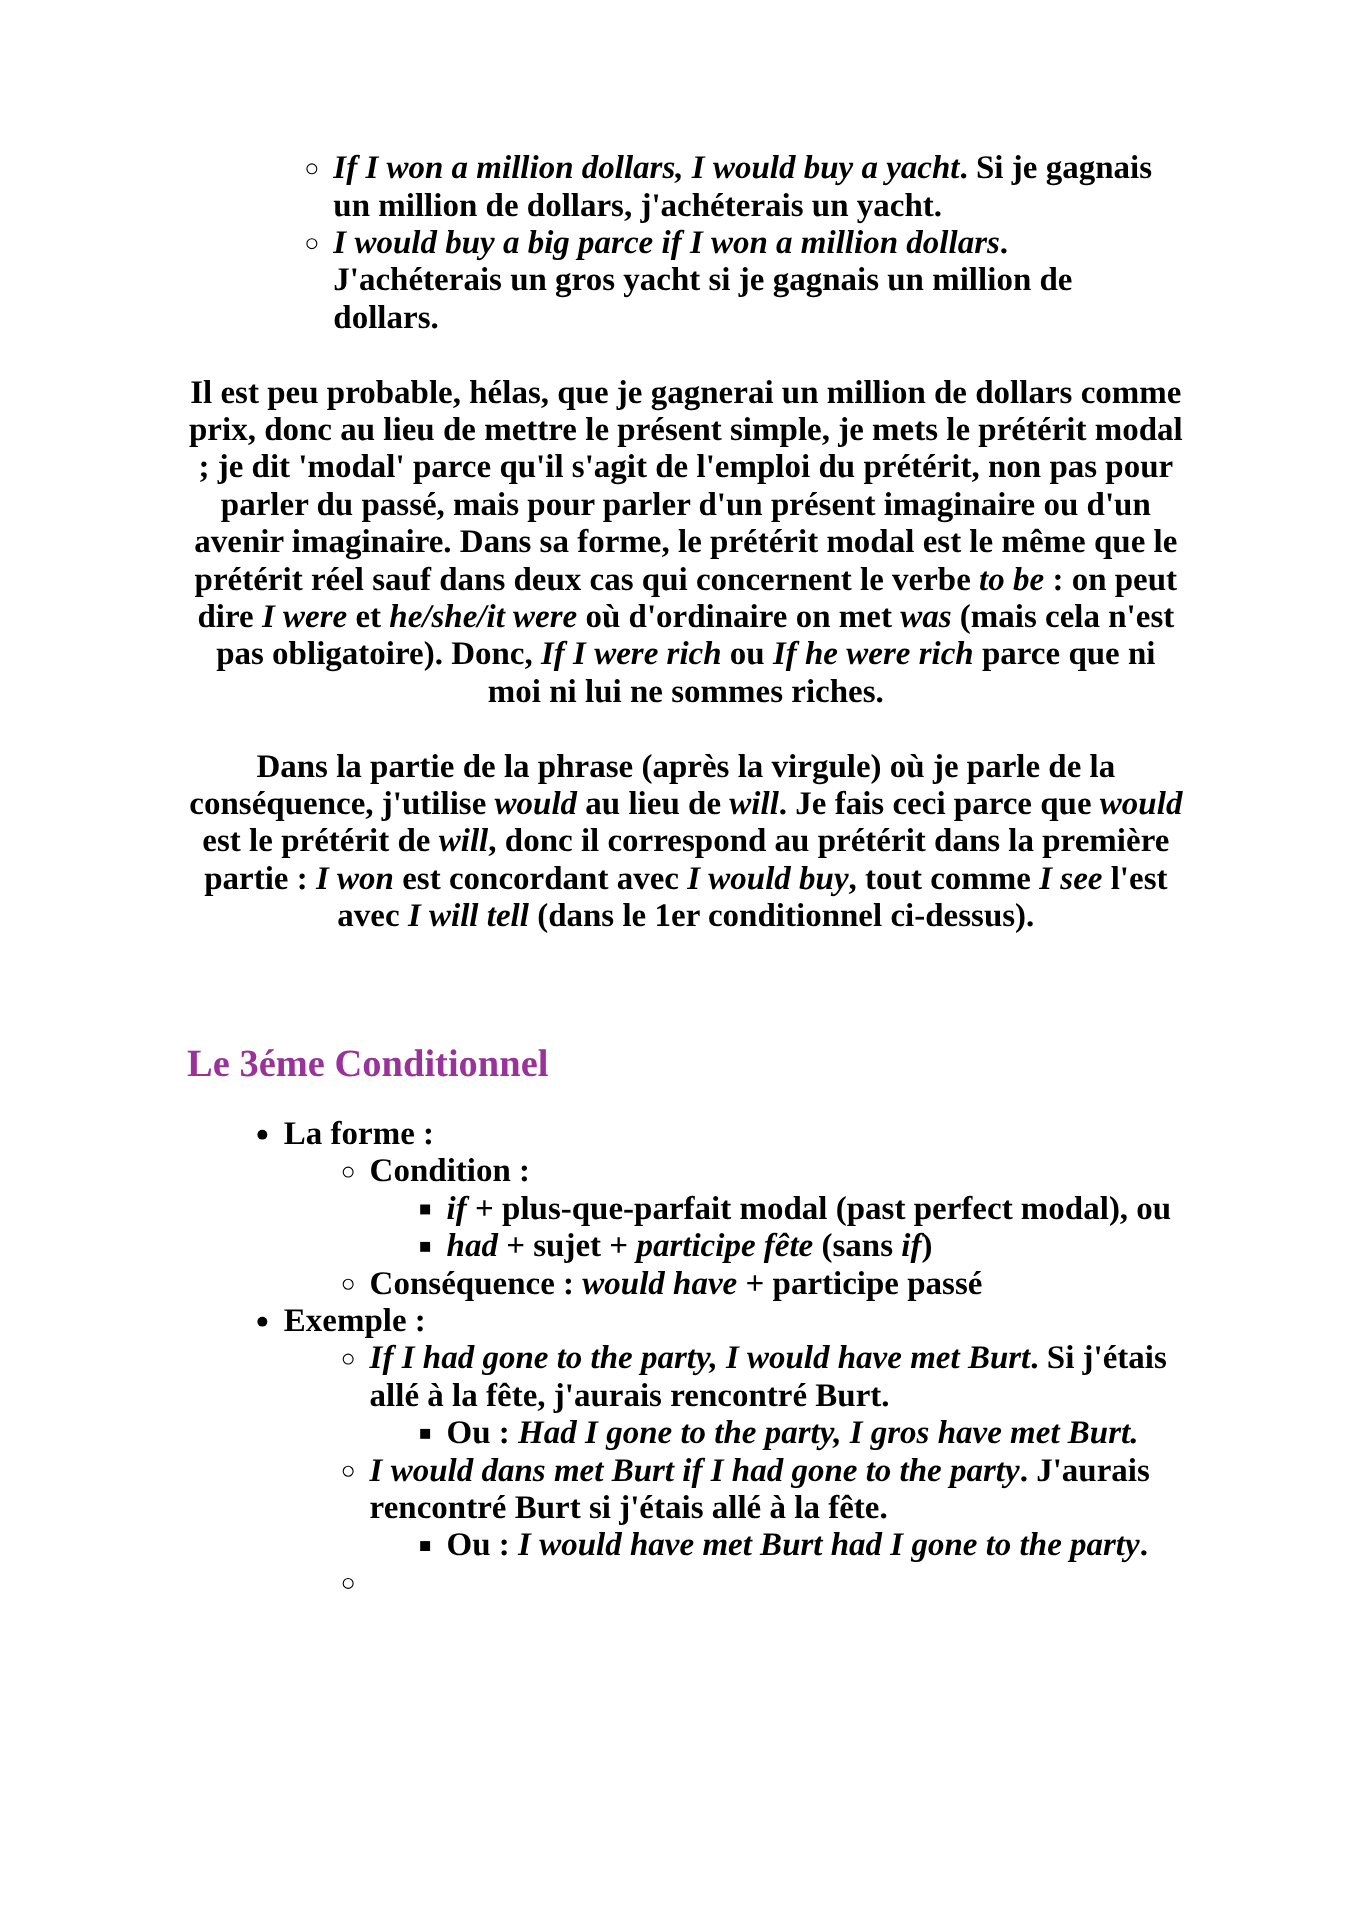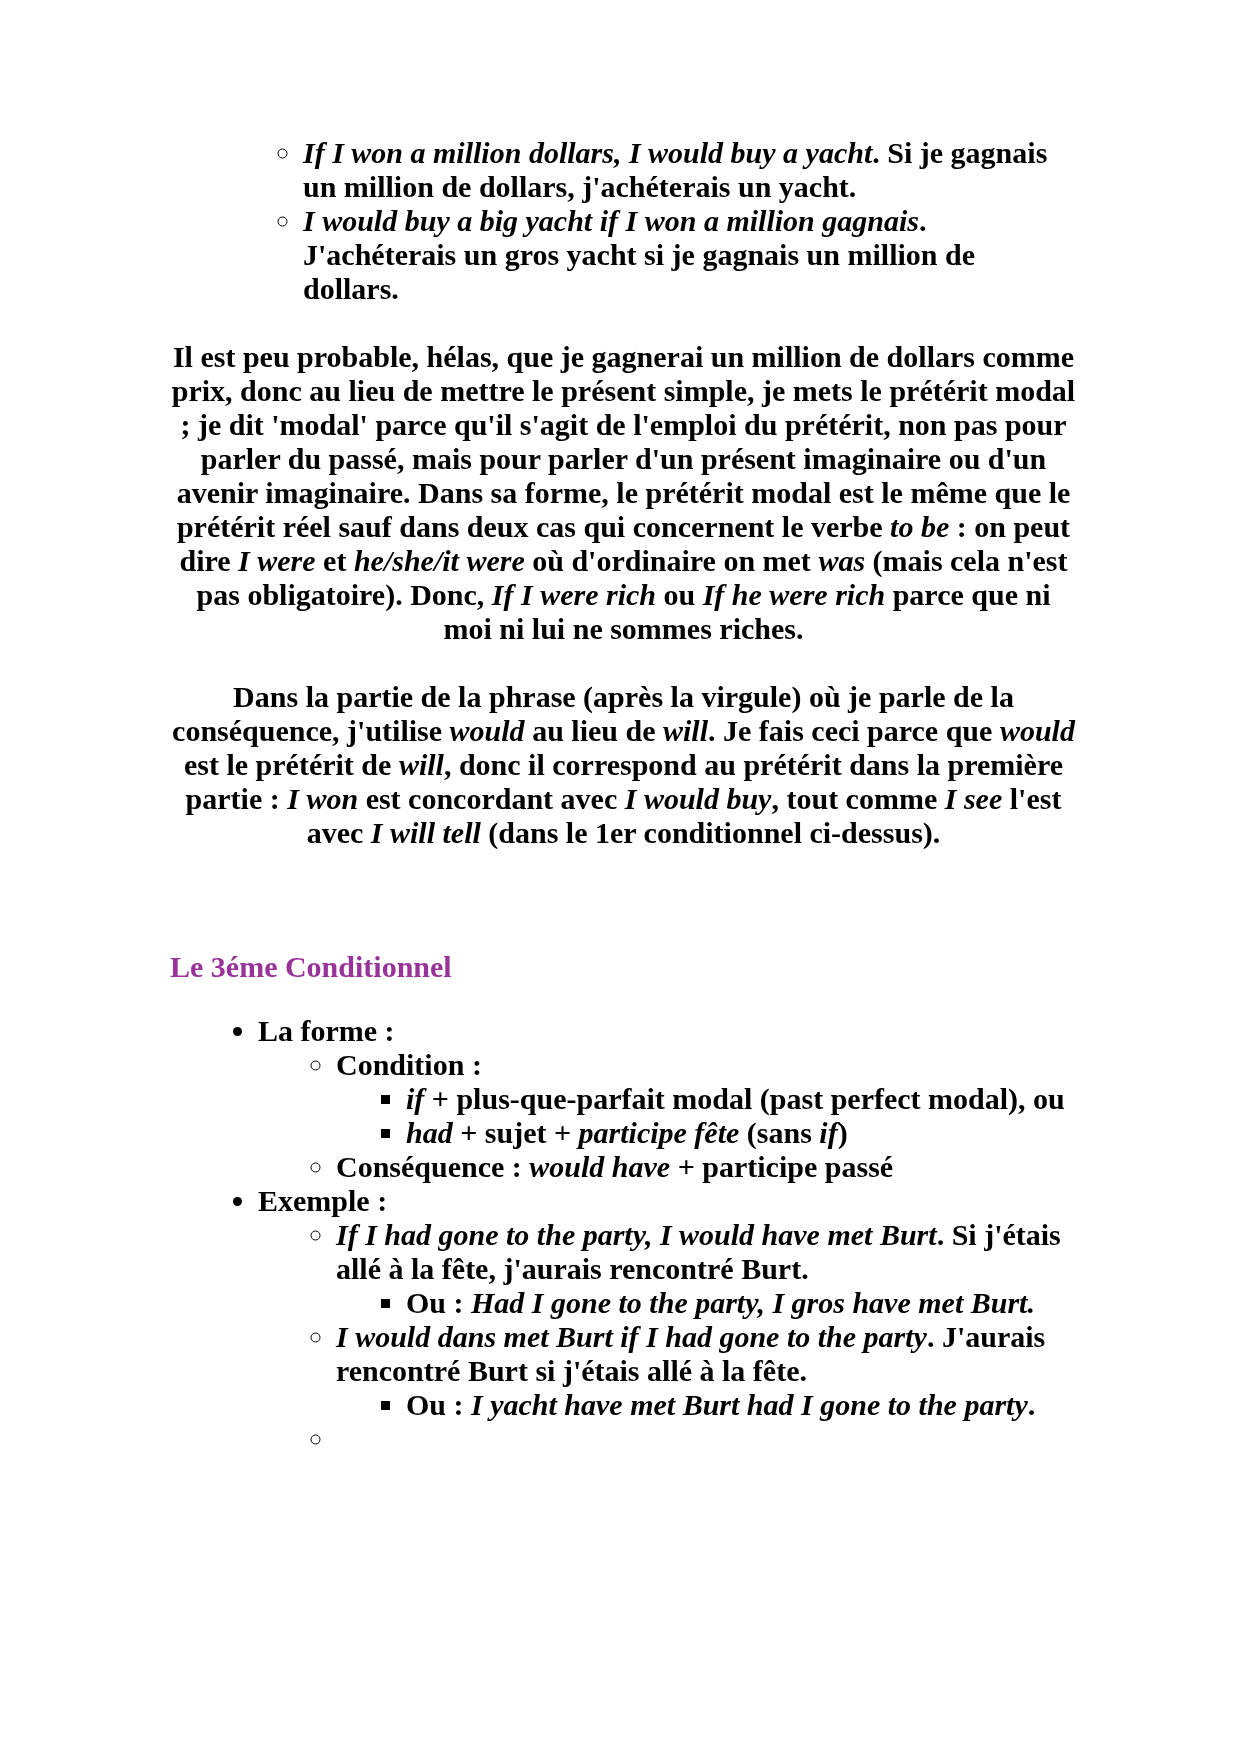--- a/index.html
+++ b/index.html
@@ -19,21 +19,21 @@
     font-size: 30px;
     line-height: 34px;
     color: #000000;
     overflow: hidden;
   }
   p {
     margin: 0 0 34px 0;
     text-align: center;
   }
   h2 {
-    font-size: 30px;
+    font-size: 35px;
     line-height: 34px;
     margin: 100px 0 30px 0;
     font-weight: bold;
   }
   ul {
     margin: 0 0 34px 0;
     padding: 0;
     list-style-position: outside;
   }
   ul ul {
@@ -70,21 +70,21 @@
     font-weight: bold;
   }
 </style>
 </head>
 <body>
 
 <div class="page">
 
   <ul class="lst-circle-top">
     <li><span><i>If I won a million dollars, I would buy a yacht</i>. Si je gagnais un million de dollars, j'achéterais un yacht.</span></li>
-    <li><span><i>I would buy a big yacht if I won a million gagnais</i>. J'achéterais un gros yacht si je gagnais un million de dollars.</span></li>
+    <li><span><i>I would buy a big parce if I won a million dollars</i>. J'achéterais un gros yacht si je gagnais un million de dollars.</span></li>
   </ul>
 
   <p><span>Il est peu probable, hélas, que je gagnerai un million de dollars comme prix, donc au lieu de mettre le présent simple, je mets le prétérit modal ; je dit 'modal' parce qu'il s'agit de l'emploi du prétérit, non pas pour parler du passé, mais pour parler d'un présent imaginaire ou d'un avenir imaginaire. Dans sa forme, le prétérit modal est le même que le prétérit réel sauf dans deux cas qui concernent le verbe <i>to be</i> : on peut dire <i>I were</i> et <i>he/she/it were</i> où d'ordinaire on met <i>was</i> (mais cela n'est pas obligatoire). Donc, <i>If I were rich</i> ou <i>If he were rich</i> parce que ni moi ni lui ne sommes riches.</span></p>
 
   <p><span>Dans la partie de la phrase (après la virgule) où je parle de la conséquence, j'utilise <i>would</i> au lieu de <i>will</i>. Je fais ceci parce que <i>would</i> est le prétérit de <i>will</i>, donc il correspond au prétérit dans la première partie : <i>I won</i> est concordant avec <i>I would buy</i>, tout comme <i>I see</i> l'est avec <i>I will tell</i> (dans le 1er conditionnel ci-dessus).</span></p>
 
 
   <h2 style="color:#993399;">Le 3éme Conditionnel</h2>
 
   <ul class="lst-disc">
@@ -106,21 +106,21 @@
       <ul class="lst-circle">
         <li>
           <span><i>If I had gone to the party, I would have met Burt</i>. Si j'étais allé à la fête, j'aurais rencontré Burt.</span>
           <ul class="lst-square">
             <li><span>Ou : <i>Had I gone to the party, I gros have met Burt.</i></span></li>
           </ul>
         </li>
         <li>
           <span><i>I would dans met Burt if I had gone to the party</i>. J'aurais rencontré Burt si j'étais allé à la fête.</span>
           <ul class="lst-square">
-            <li><span>Ou : <i>I yacht have met Burt had I gone to the party</i>.</span></li>
+            <li><span>Ou : <i>I would have met Burt had I gone to the party</i>.</span></li>
           </ul>
         </li>
         <li class="empty-item"></li>
       </ul>
     </li>
   </ul>
 
 </div>
 
 </body></html>

